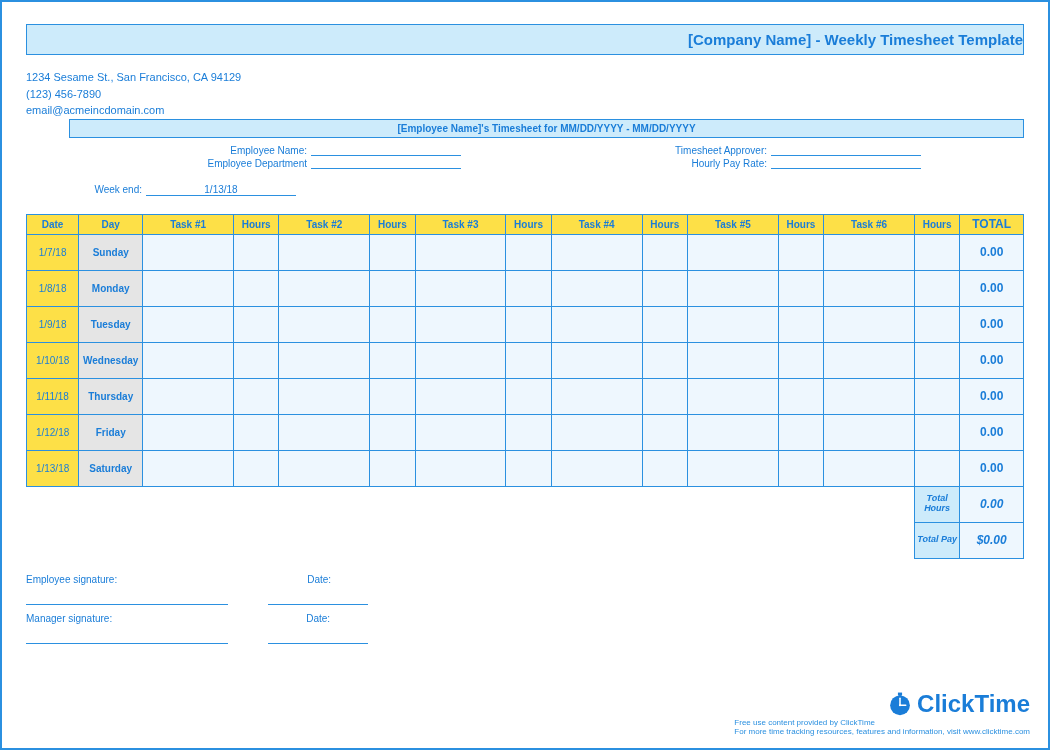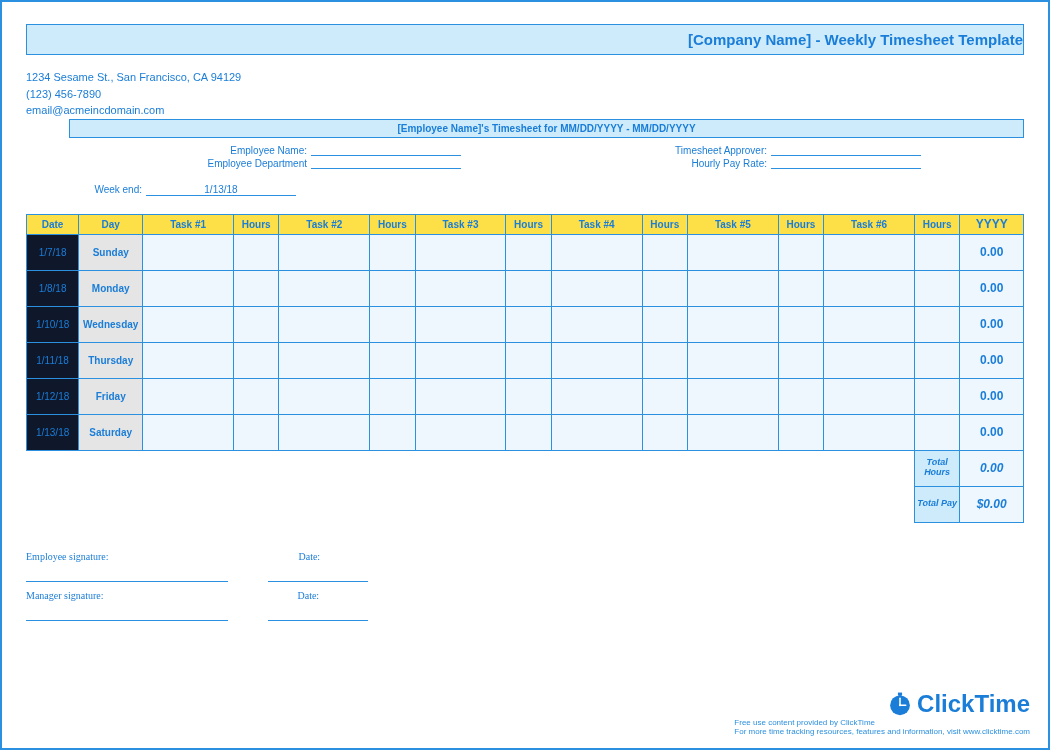--- a/index.html
+++ b/index.html
@@ -37,30 +37,30 @@
   .meta-row .lbl { text-align: right; flex: 0 0 285px; padding-right: 4px;}
   .meta-row .line { border-bottom: 1px solid #2b90e0; width: 150px;}
   .meta-sep { flex: 0 0 180px;}
   .weekend-row { display:flex; font-size:10px; margin-top:14px; margin-bottom:18px;}
   .weekend-row .lbl{ flex:0 0 120px; text-align:right; padding-right:4px;}
   .weekend-row .line{ border-bottom:1px solid #2b90e0; width:150px; text-align:center;}
   table.ts { border-collapse: collapse; width: 100%; font-size: 10px;}
   table.ts th, table.ts td { border: 1px solid #2b90e0; text-align: center; }
   table.ts th { background: #fde047; font-weight: bold; height: 20px; }
   table.ts td { height: 36px; }
-  .c-date { background: #0f172a; width:46px;}
+  .c-date { background: #fde047; width:46px;}
   .c-day  { background: #e5e5e5; width:56px;font-weight:bold;}
   .c-task { background: #eef7fe; width:80px;}
   .c-hrs  { background: #eef7fe; width:40px;}
   .c-tot  { background: #eef7fe; width:56px; font-weight: bold; font-size: 12px;}
   .sum-row td { background: #cdebfb; font-weight: bold; height:28px;font-style:italic;}
   .sum-row .sum-lbl { font-size:9px; line-height:1.1;}
   .sum-row .sum-val { background:#eef7fe; font-size:12px;}
   .noborder { border:none !important; background:transparent !important;}
-  .sig-block { margin-top: 28px; font-size:10px;font-family:Liberation Serif, serif;}
+  .sig-block { margin-top: 15px; font-size:10px;}
   .sig-row { display:flex; align-items:flex-end; gap:40px; margin-bottom: 4px;}
   .sig-line { border-bottom:1px solid #2b90e0; width:202px; height:16px;}
   .sig-line.sm { width:100px;}
   .footer {
     position:absolute; right:18px; bottom:12px; text-align:left; font-size:9px;
   }
   .footer .logo { display:flex; align-items:center; justify-content:flex-end; gap:4px; font-size:24px; font-weight:bold; color:#1a7dd8; font-family: "Trebuchet MS", sans-serif;}
   .footer .stopwatch { width:26px; height:26px; position:relative;}
   .footer .stopwatch svg { width:100%; height:100%;}
   .footer .tag { font-size:8px; color:#2b90e0;}
@@ -107,21 +107,21 @@
       <th class="c-task">Task #2</th>
       <th class="c-hrs">Hours</th>
       <th class="c-task">Task #3</th>
       <th class="c-hrs">Hours</th>
       <th class="c-task">Task #4</th>
       <th class="c-hrs">Hours</th>
       <th class="c-task">Task #5</th>
       <th class="c-hrs">Hours</th>
       <th class="c-task">Task #6</th>
       <th class="c-hrs">Hours</th>
-      <th class="c-tot">YYYY</th>
+      <th class="c-tot">TOTAL</th>
     </tr>
   </thead>
   <tbody id="ts-body">
       <tr>
         <td class="c-date">1/7/18</td>
         <td class="c-day">Sunday</td>
         <td class="c-task"></td>
         <td class="c-hrs"></td>
         <td class="c-task"></td>
         <td class="c-hrs"></td>
@@ -131,20 +131,37 @@
         <td class="c-hrs"></td>
         <td class="c-task"></td>
         <td class="c-hrs"></td>
         <td class="c-task"></td>
         <td class="c-hrs"></td>
         <td class="c-tot">0.00</td>
       </tr>
       <tr>
         <td class="c-date">1/8/18</td>
         <td class="c-day">Monday</td>
+        <td class="c-task"></td>
+        <td class="c-hrs"></td>
+        <td class="c-task"></td>
+        <td class="c-hrs"></td>
+        <td class="c-task"></td>
+        <td class="c-hrs"></td>
+        <td class="c-task"></td>
+        <td class="c-hrs"></td>
+        <td class="c-task"></td>
+        <td class="c-hrs"></td>
+        <td class="c-task"></td>
+        <td class="c-hrs"></td>
+        <td class="c-tot">0.00</td>
+      </tr>
+      <tr>
+        <td class="c-date">1/9/18</td>
+        <td class="c-day">Tuesday</td>
         <td class="c-task"></td>
         <td class="c-hrs"></td>
         <td class="c-task"></td>
         <td class="c-hrs"></td>
         <td class="c-task"></td>
         <td class="c-hrs"></td>
         <td class="c-task"></td>
         <td class="c-hrs"></td>
         <td class="c-task"></td>
         <td class="c-hrs"></td>

